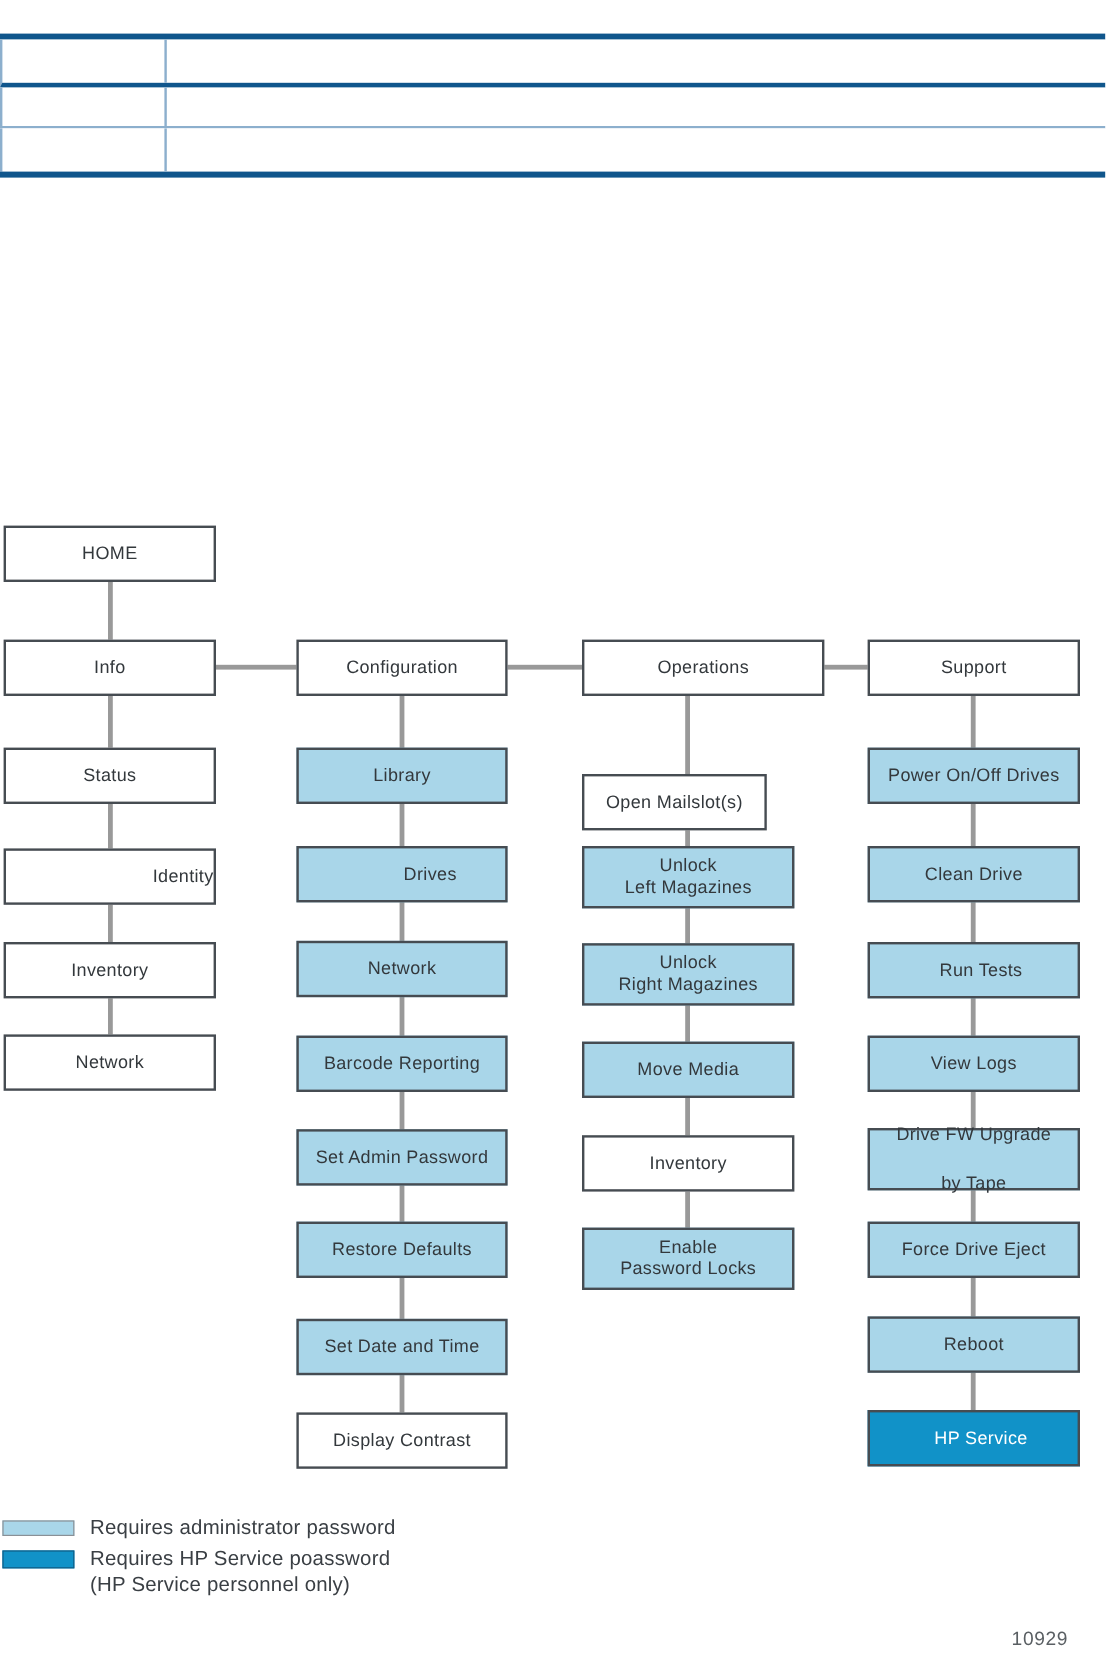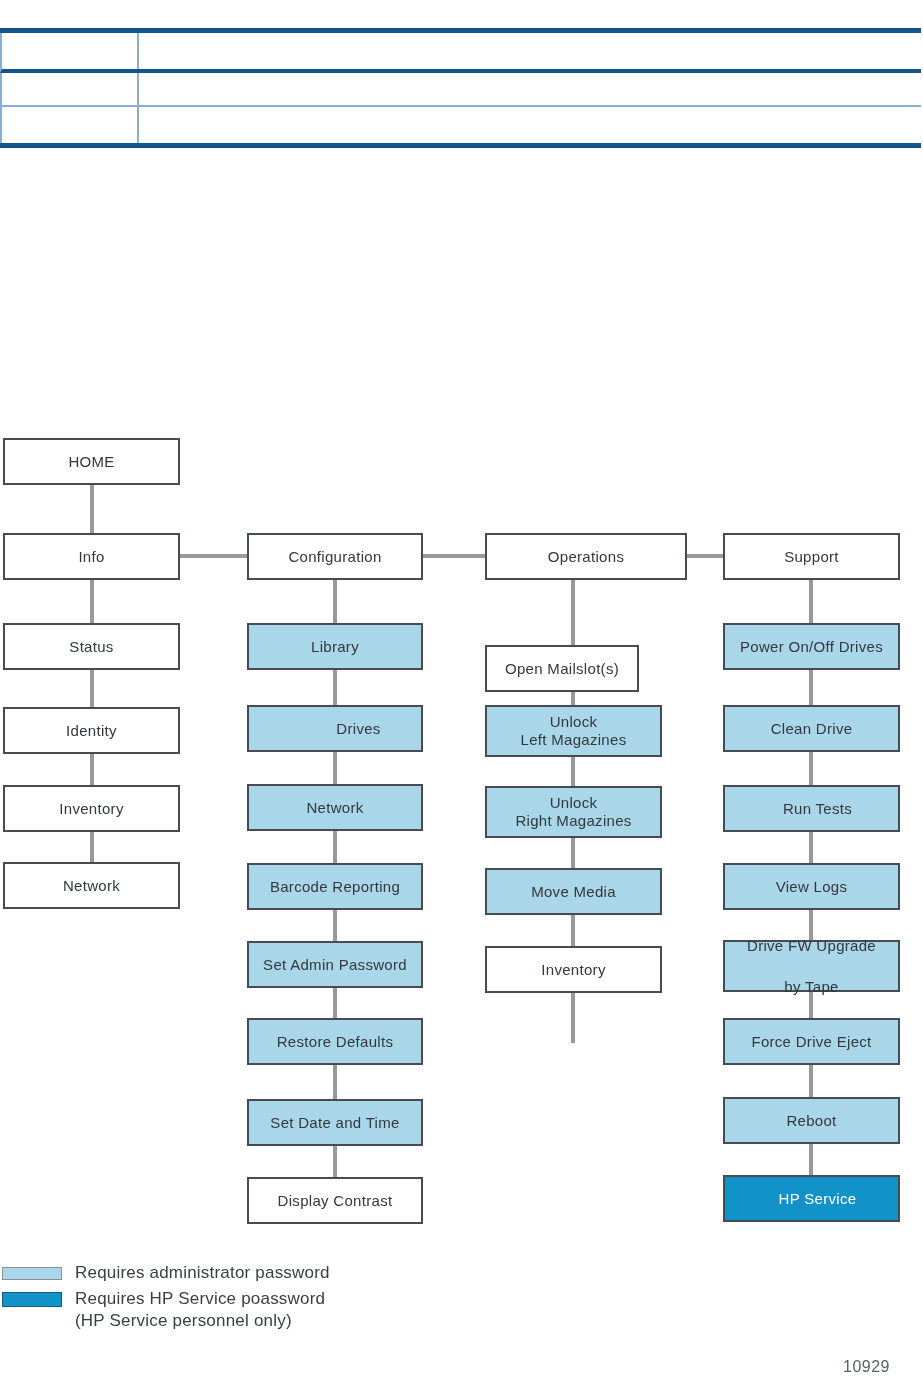--- a/index.html
+++ b/index.html
@@ -75,21 +75,21 @@
       <div class="node plain" style="left: 3px; top: 438px; width: 177px; height: 47px;">
         <div>HOME</div>
       </div>
       <div class="connector" style="left: 90px; top: 557px; width: 4px; height: 325px;"></div>
       <div class="node plain" style="left: 3px; top: 533px; width: 177px; height: 47px;">
         <div>Info</div>
       </div>
       <div class="node plain" style="left: 3px; top: 623px; width: 177px; height: 47px;">
         <div>Status</div>
       </div>
-      <div class="node plain" style="left: 3px; top: 707px; width: 177px; height: 47px;">
+      <div class="node plain" style="left: 3px; top: 707px; width: 177px; height: 47px; align-items: flex-end;">
         <div>Identity</div>
       </div>
       <div class="node plain" style="left: 3px; top: 785px; width: 177px; height: 47px;">
         <div>Inventory</div>
       </div>
       <div class="node plain" style="left: 3px; top: 862px; width: 177px; height: 47px;">
         <div>Network</div>
       </div>
       <div class="connector" style="left: 333px; top: 557px; width: 4px; height: 640px;"></div>
       <div class="node plain" style="left: 247px; top: 533px; width: 176px; height: 47px;">
@@ -133,20 +133,24 @@
       <div class="node admin" style="left: 485px; top: 786px; width: 177px; height: 52px;">
         <div>Unlock</div>
         <div>Right Magazines</div>
       </div>
       <div class="node admin" style="left: 485px; top: 868px; width: 177px; height: 47px;">
         <div>Move Media</div>
       </div>
       <div class="node plain" style="left: 485px; top: 946px; width: 177px; height: 47px;">
         <div>Inventory</div>
       </div>
+      <div class="node admin" style="left: 485px; top: 1023px; width: 177px; height: 52px;">
+        <div>Enable</div>
+        <div>Password Locks</div>
+      </div>
       <div class="connector" style="left: 809px; top: 557px; width: 4px; height: 638px;"></div>
       <div class="node plain" style="left: 723px; top: 533px; width: 177px; height: 47px;">
         <div>Support</div>
       </div>
       <div class="node admin" style="left: 723px; top: 623px; width: 177px; height: 47px;">
         <div>Power On/Off Drives</div>
       </div>
       <div class="node admin" style="left: 723px; top: 705px; width: 177px; height: 47px;">
         <div>Clean Drive</div>
       </div>

